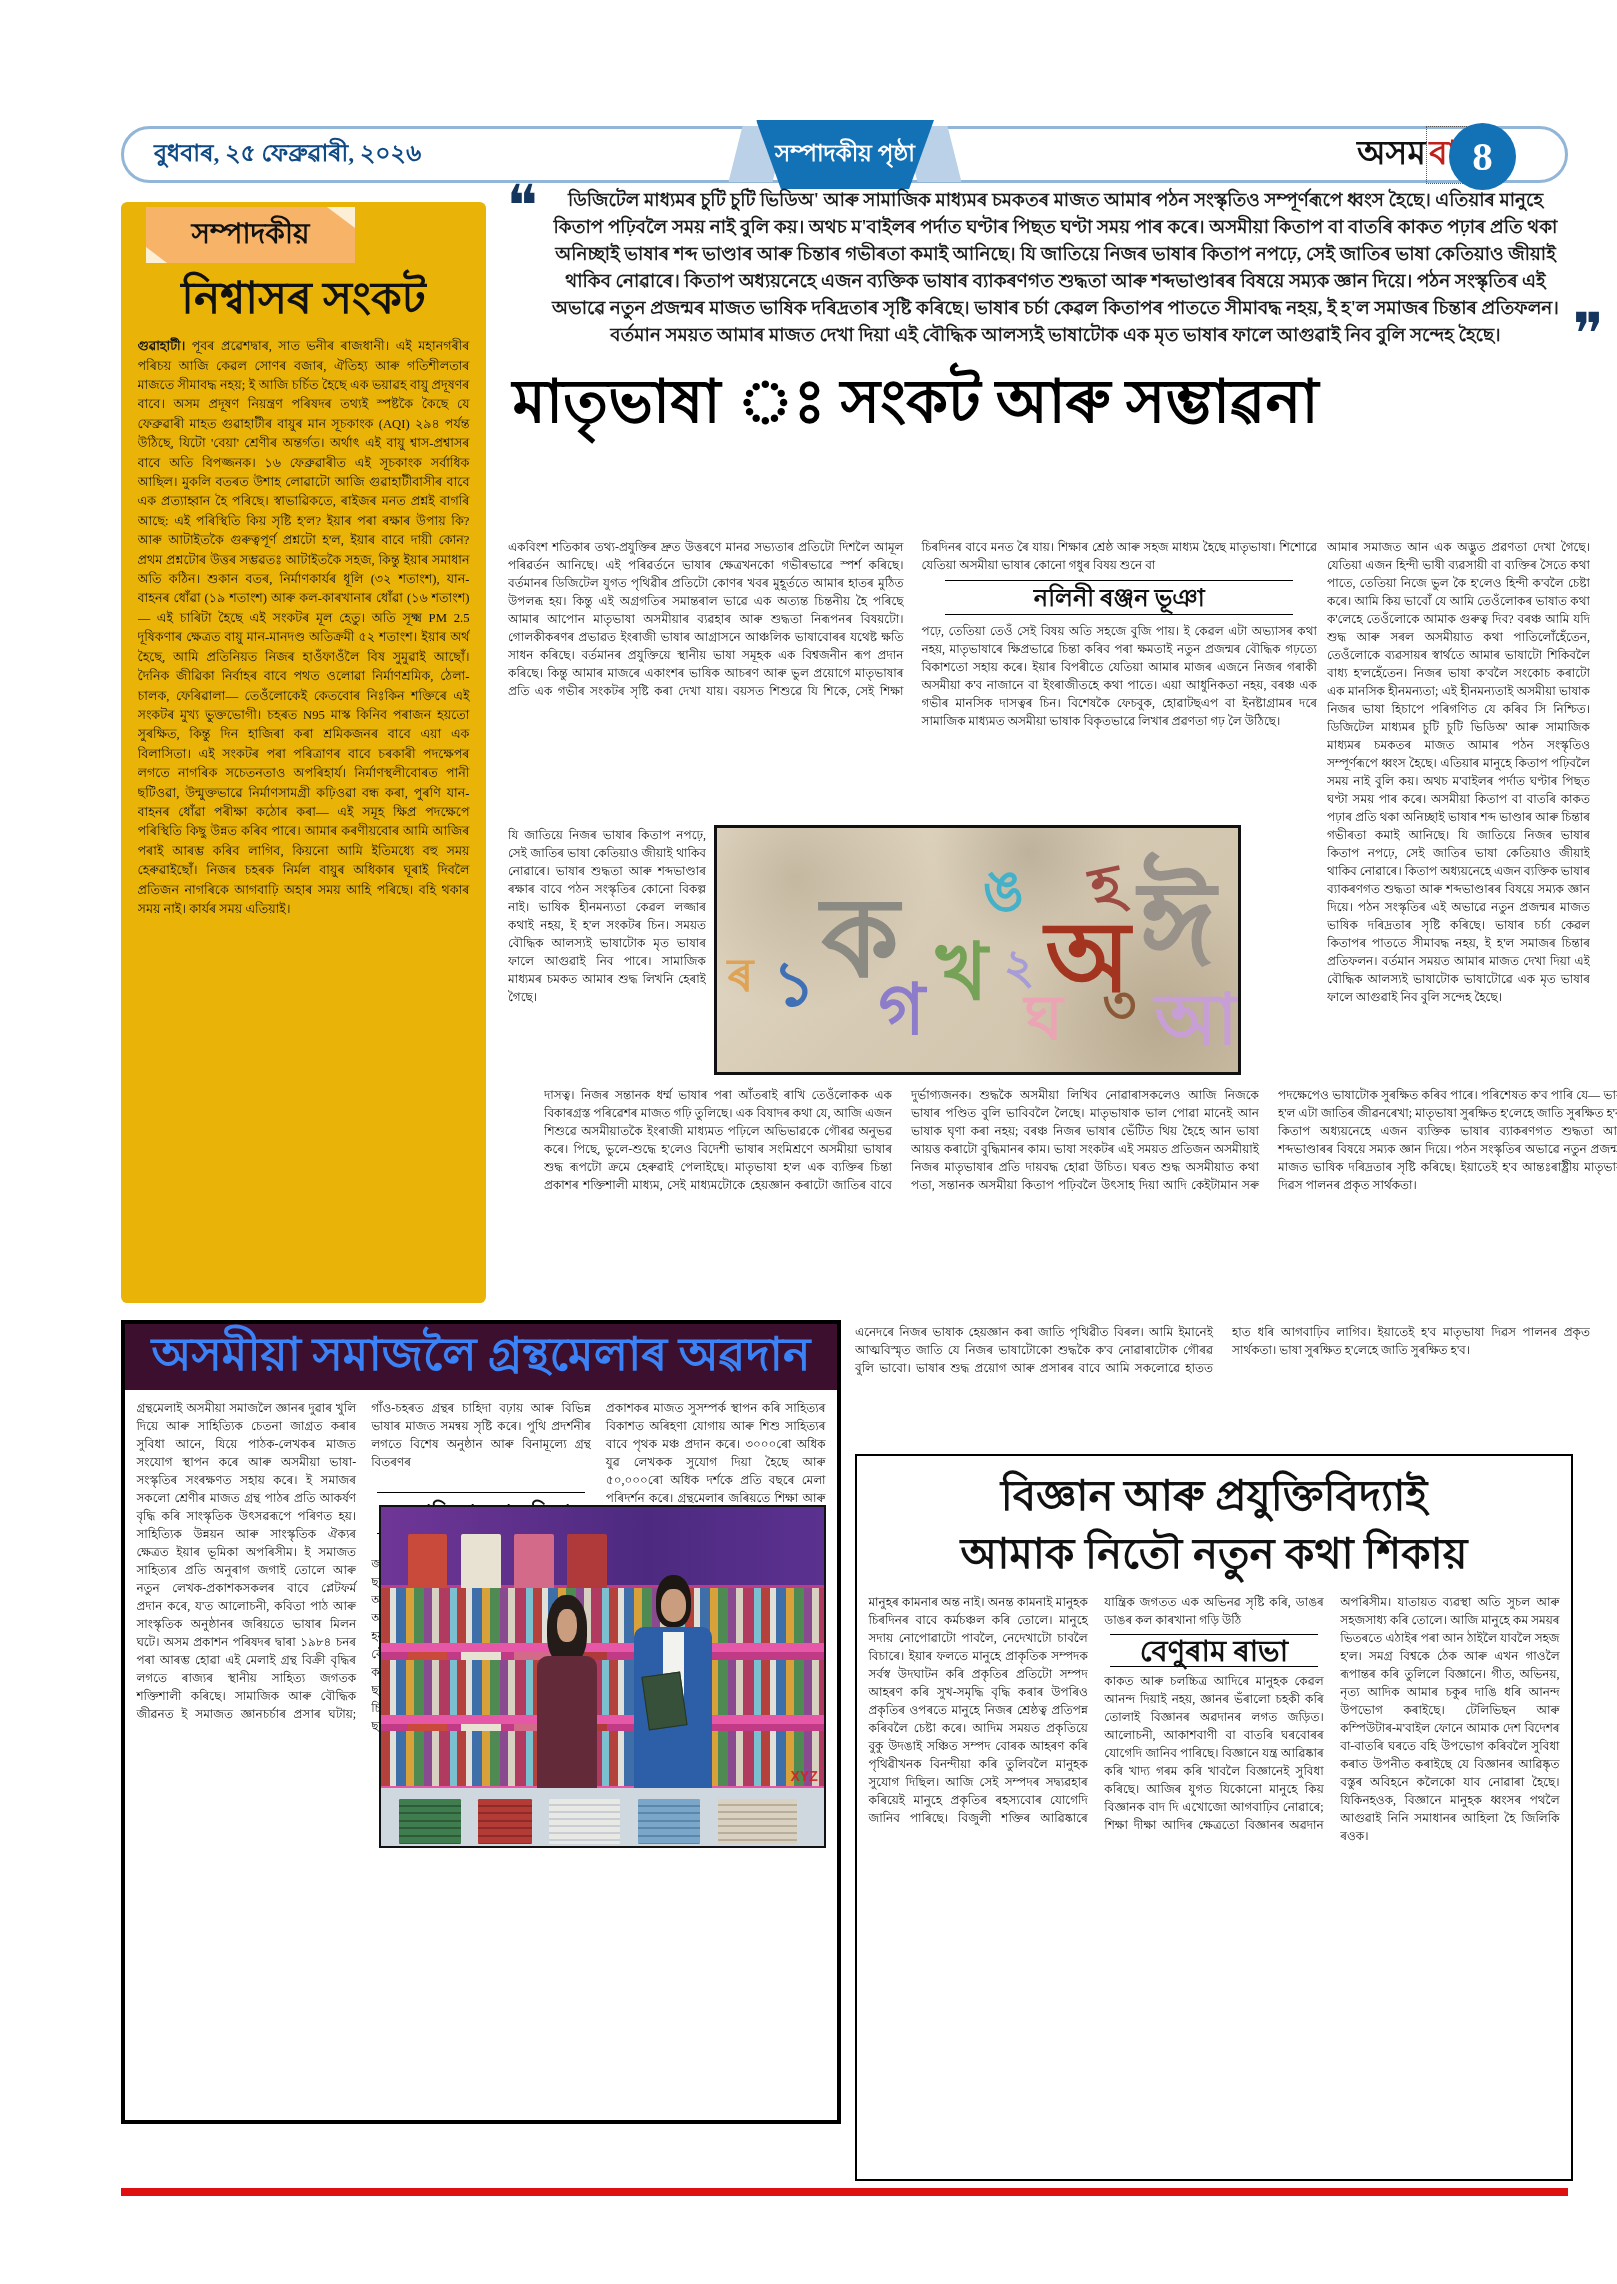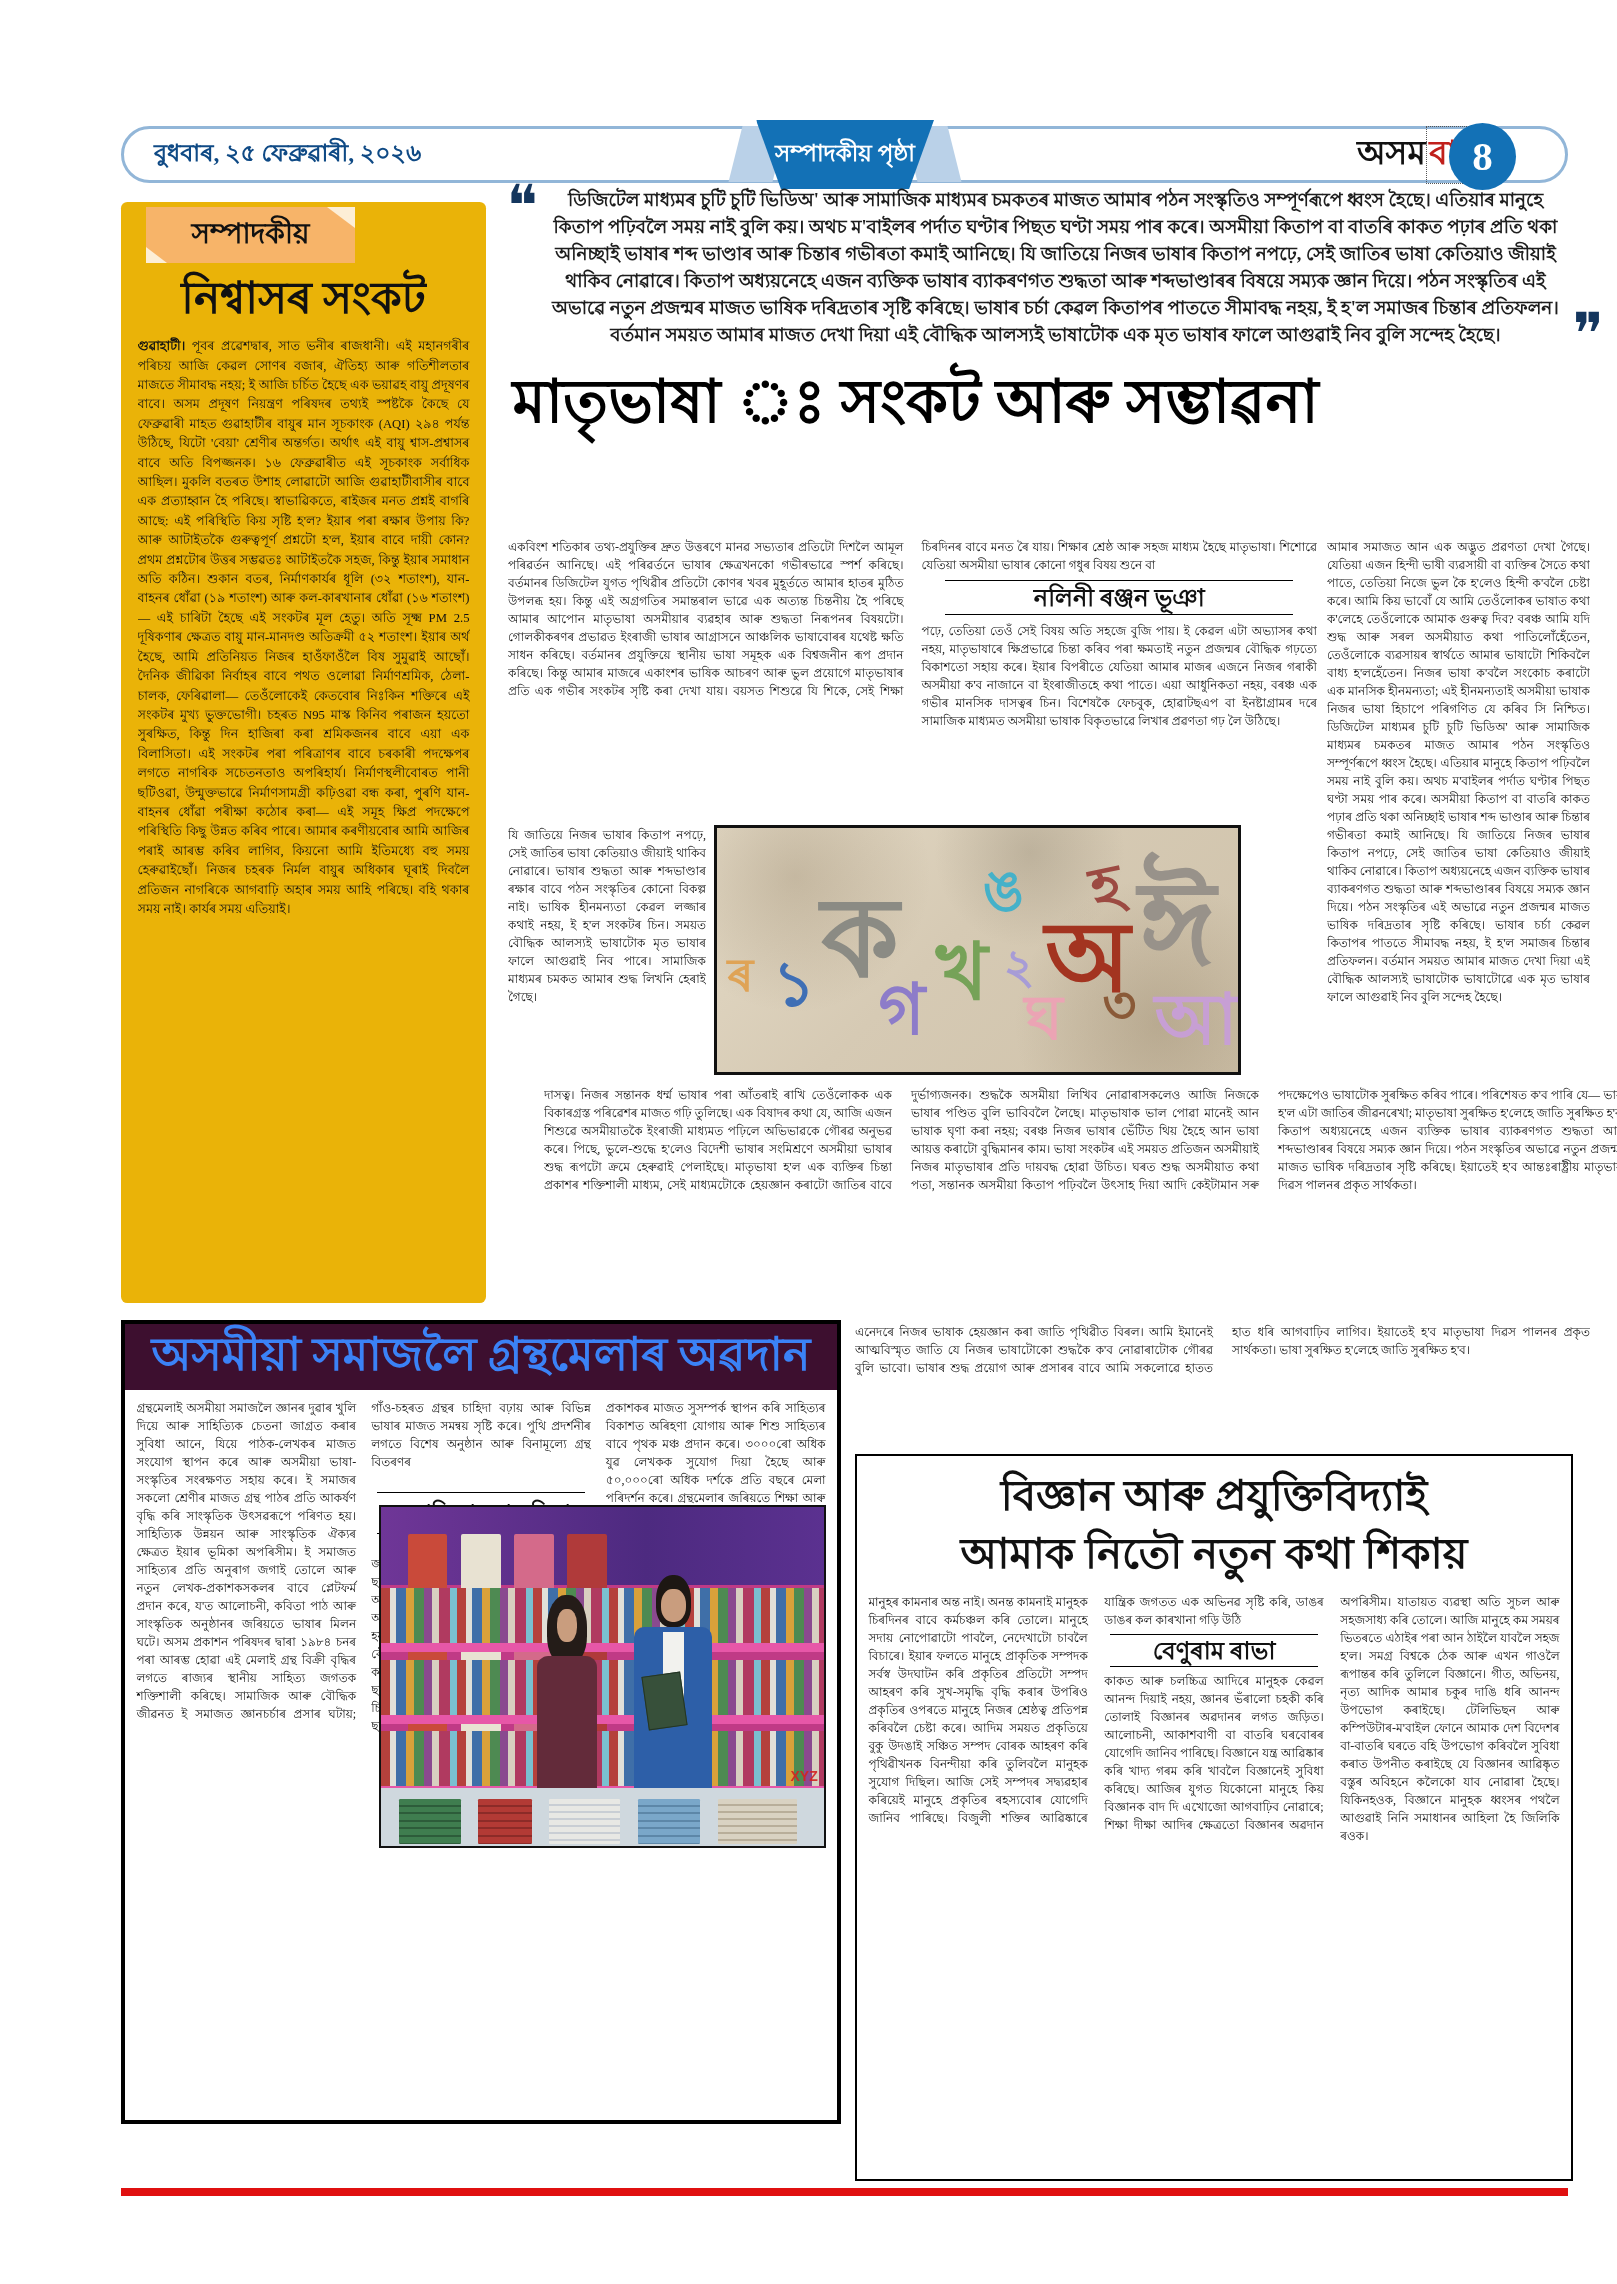--- a/index.html
+++ b/index.html
@@ -83,21 +83,21 @@
   .ph-person{position:absolute;z-index:6;}
   .ph-table{position:absolute;left:0;bottom:0;width:100%;height:17%;background:#cfd8de;z-index:7;}
   .ph-stack{position:absolute;bottom:2.5px;height:78%;border-radius:1.3px;}
   #photo-watermark{position:absolute;right:6.3px;bottom:61px;color:#d42222;font-weight:bold;
       font-size:14px;font-family:"Liberation Sans",sans-serif;z-index:9;opacity:.9;}
   
   #sci-box{left:855px;top:1454px;width:718px;height:727px;border:2.5px solid #000;box-sizing:border-box;background:#fff;}
   #sci-headline{text-align:center;font-size:42px;line-height:58px;font-weight:800;padding-top:11.4px;}
   #sci-content{height:558px;margin:10px 11.4px 0 11.4px;column-count:3;column-gap:16.5px;overflow:hidden;}
   #sci-byline{width:95%;margin:5px auto;border-top:1.9px solid #000;border-bottom:1.9px solid #000;
-      text-align:center;font-size:24px;font-weight:bold;padding:6.3px 0;break-inside:avoid;}
+      text-align:center;font-size:29px;font-weight:bold;padding:6.3px 0;break-inside:avoid;}
   
   #red-rule{left:121px;top:2188px;width:1447px;height:8.2px;background:#e01010;}
 </style>
 </head>
 <body>
 
 <div id="page">
 
   <div class="abs" id="header-bar">
     <span id="header-date">বুধবাৰ, ২৫ ফেব্ৰুৱাৰী, ২০২৬</span>

